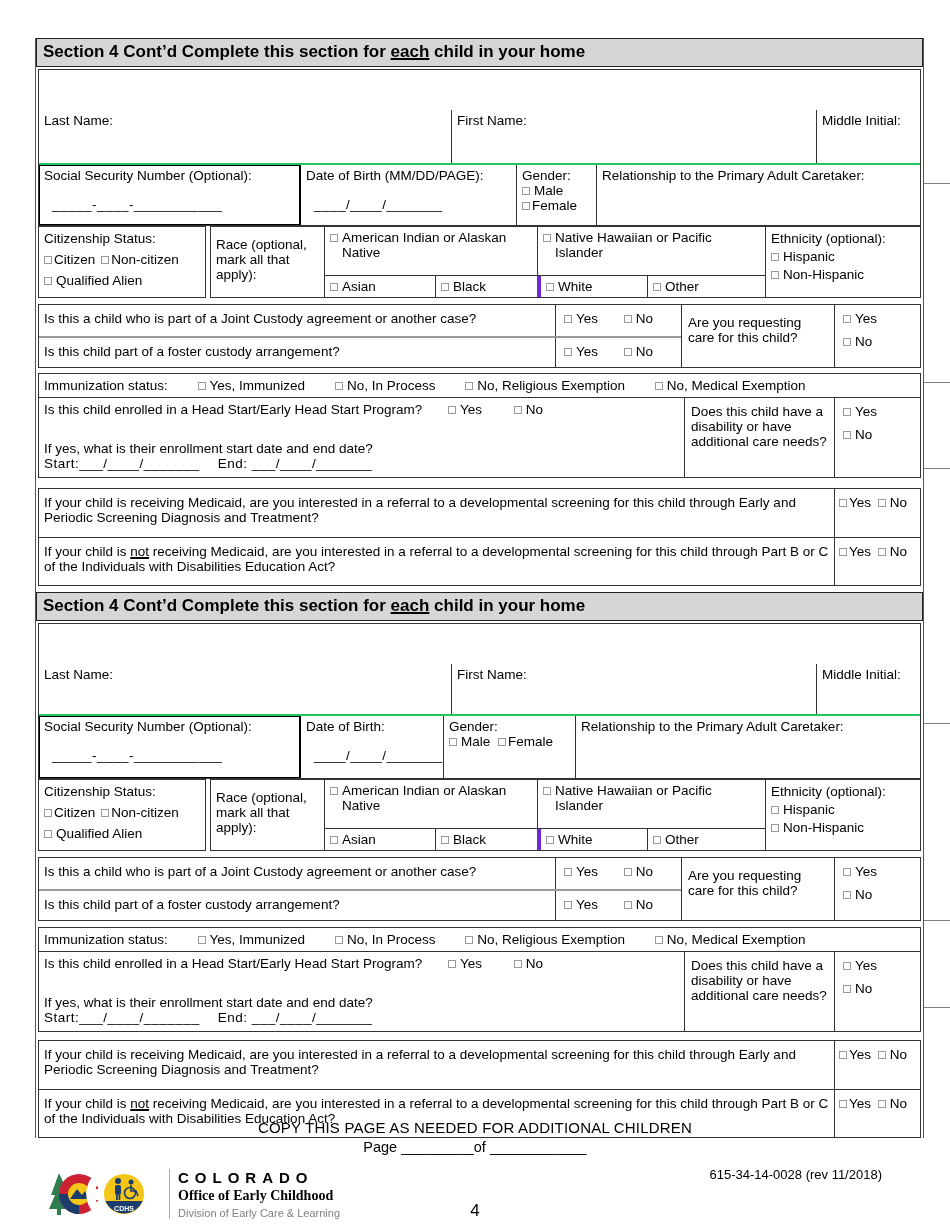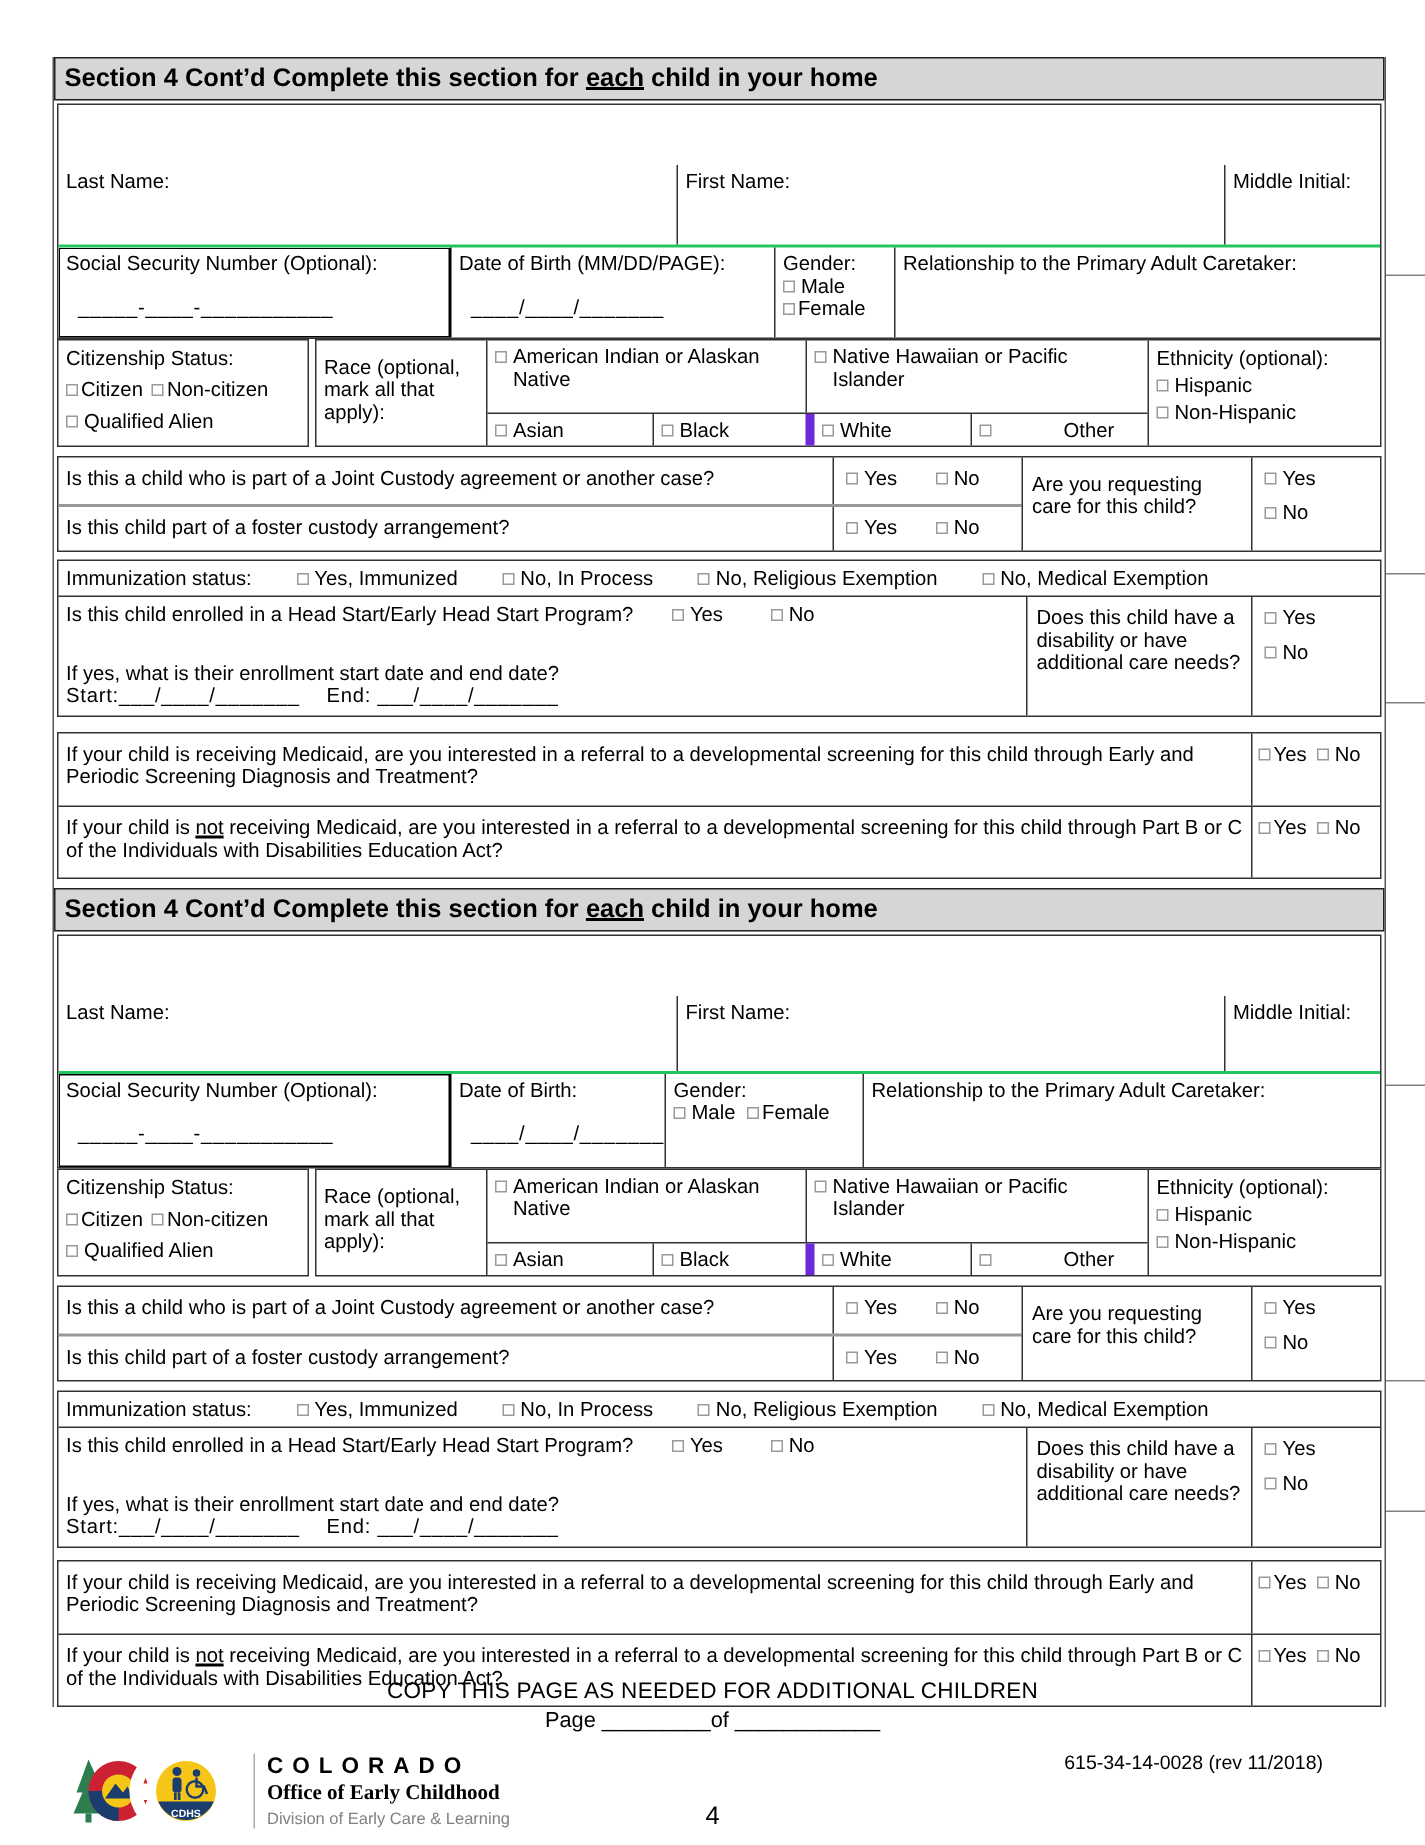--- a/index.html
+++ b/index.html
@@ -59,21 +59,21 @@
   .citbox .line { margin-top: 6px; display: flex; align-items: baseline; flex-wrap: wrap; }
   .racetable { flex: 1; border: 1px solid #333; display: flex; }
   .racelabel { width: 114px; flex: none; padding: 10px 5px; border-right: 1px solid #333; }
   .raceopts { width: 440px; flex: none; display: flex; flex-direction: column; }
   .raceopts .r1 { display: flex; height: 48px; }
   .raceopts .r2 { display: flex; flex: 1; border-top: 1px solid #333; }
   .ro { padding: 3px 5px; display: flex; align-items: flex-start; }
   .ro .cb { margin-top: 4px; }
   .ro1a { width: 212px; } .ro1b { flex: 1; border-left: 1px solid #333; }
   .ro2a { width: 110px; } .ro2b { width: 102px; border-left: 1px solid #333; }
-  .ro2c { width: 110px; border-left: 6px solid #6d28d9; } .ro2d { flex: 1; border-left: 1px solid #333; gap: 44px; }
+  .ro2c { width: 110px; border-left: 4px solid #6d28d9; } .ro2d { flex: 1; border-left: 1px solid #333; }
   .ethbox { flex: 1; border-left: 1px solid #333; padding: 4px 5px; }
   .ethbox .line { margin-top: 3px; }
 
   
   .custody .qcol { flex: 1; }
   .custody .qrow { display: flex; height: 31px; gap: 48px; }
   .custody .qrow + .qrow { border-top: 2px solid #999; }
   .custody .qtext { flex: 1; padding: 6px 5px 0 5px; }
   .custody .ynbox { width: 126px; flex: none; border-left: 1px solid #333; padding: 6px 6px 0 8px; }
   .reqcell { width: 153px; flex: none; border-left: 1px solid #333; padding: 10px 6px; }

